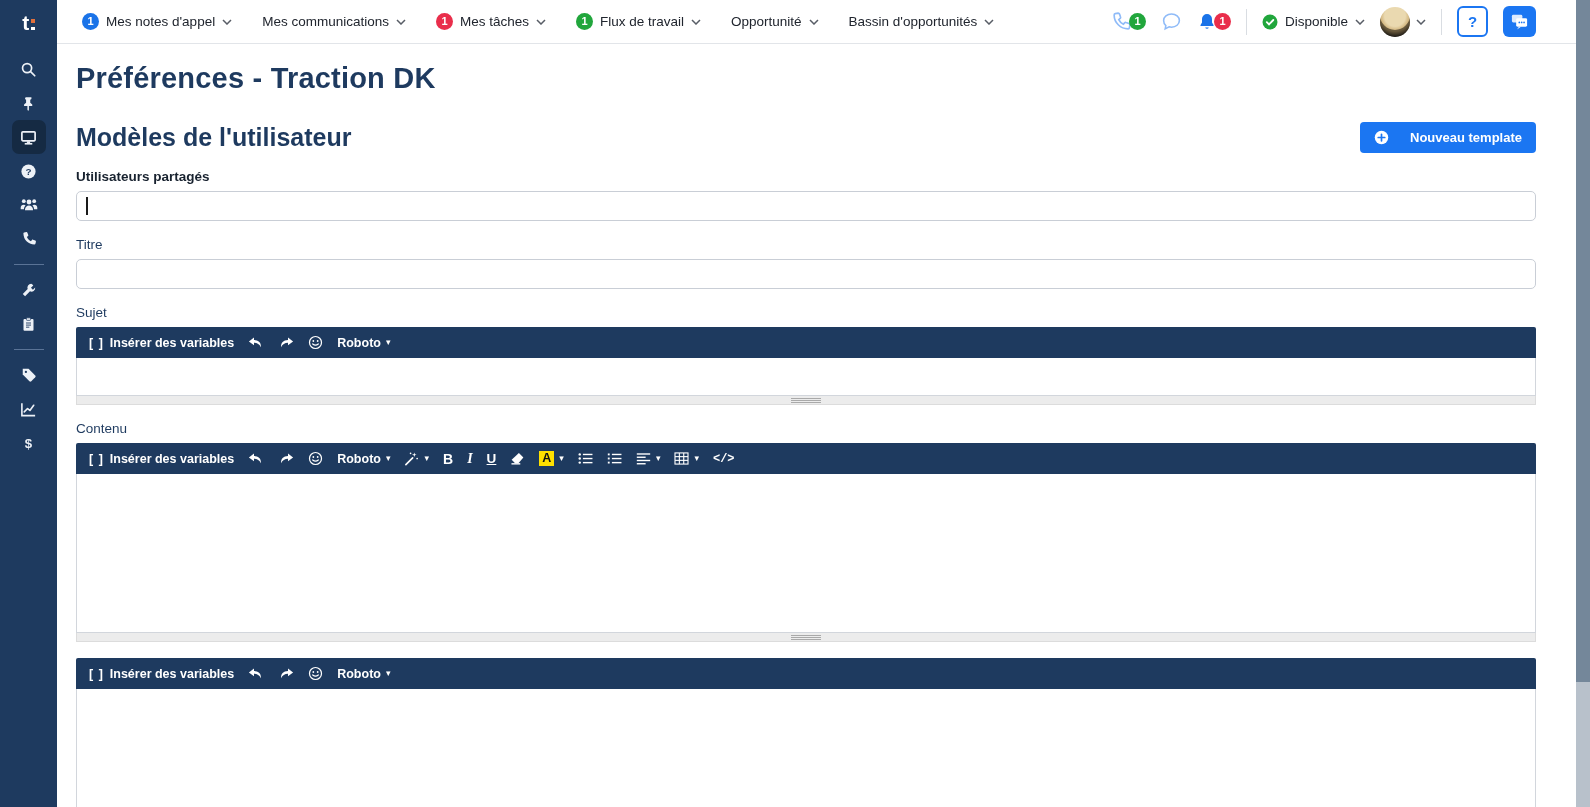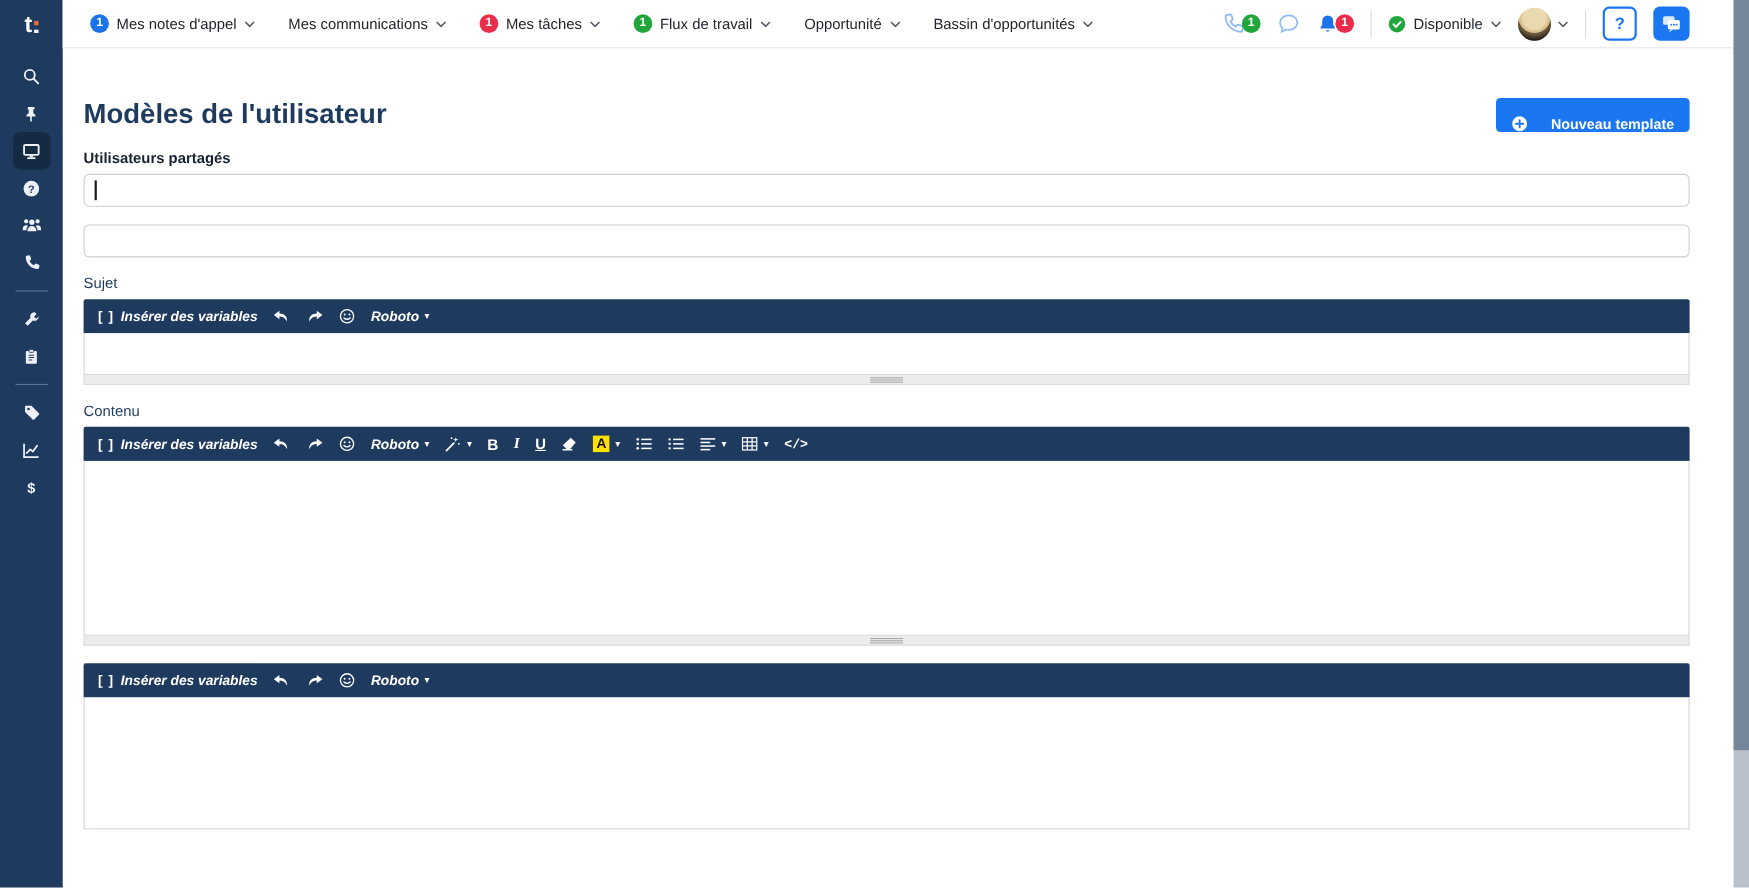--- a/index.html
+++ b/index.html
@@ -67,40 +67,40 @@
   
   .scrollbar{position:absolute;right:0;top:0;width:14px;height:807px;background:var(--scroll-track);z-index:50;}
   .scroll-thumb{width:100%;height:682px;background:var(--scroll-thumb);}
 
   
   .content{flex:1;padding:18px 54px 0 19px;overflow:hidden;}
   .page-title{font-size:29px;font-weight:bold;color:var(--navy);letter-spacing:.2px;}
   .section-row{margin-top:27px;display:flex;align-items:center;justify-content:space-between;}
   .section-title{font-size:25px;font-weight:bold;color:var(--navy);}
   .new-tpl-btn{height:31px;background:var(--accent-blue);color:#fff;border:none;border-radius:4px;
-    padding:0 14px;display:flex;align-items:flex-end;gap:21px;font-size:13px;font-weight:bold;
+    padding:0 14px;display:flex;align-items:center;gap:21px;font-size:13px;font-weight:bold;
     cursor:pointer;font-family:inherit;}
   .checkbox-row{margin-top:18px;display:flex;align-items:center;gap:9px;}
   .checkbox{width:15px;height:15px;border:1px solid #c6ccd4;border-radius:3px;background:#fff;cursor:pointer;}
   .checkbox-label{font-size:13.5px;color:var(--navy);}
 
   .field{margin-top:16px;}
   .lbl{font-size:13.5px;color:var(--navy);margin-bottom:7px;}
   .lbl-strong{font-weight:bold;color:#18222f;}
   .input-wrap{position:relative;}
   .text-input{width:100%;height:30px;border:1px solid #c9ced6;border-radius:5px;padding:0 9px;
     font-size:14px;font-family:inherit;outline:none;background:#fff;display:block;}
   .caret-bar{position:absolute;left:10px;top:6px;width:1.5px;height:18px;background:#1a1a1a;}
 
   .editor{width:100%;}
   .tb{height:31px;background:var(--navy);border-radius:2px 2px 0 0;display:flex;align-items:center;
     padding:0 6px;color:#fff;}
   .tb-btn{display:flex;align-items:center;gap:6px;padding:0 7px;height:100%;cursor:pointer;color:#fff;}
   .tb-icon{display:flex;align-items:center;justify-content:center;}
-  .tb-label{font-size:12.5px;font-weight:bold;white-space:nowrap;font-style:italic;}
+  .tb-label{font-size:12.5px;font-weight:bold;white-space:nowrap;}
   .tb-caret{font-size:9px;line-height:1;margin-left:-1px;}
   .tb-brk{font-size:12.5px;font-weight:bold;letter-spacing:1px;}
   .tb-B{font-size:14px;font-weight:bold;}
   .tb-I{font-size:14px;font-style:italic;font-family:"Liberation Serif","DejaVu Serif",serif;font-weight:bold;}
   .tb-U{font-size:13.5px;font-weight:bold;text-decoration:underline;}
   .tb-code{font-size:12px;font-weight:bold;font-family:"Liberation Mono","DejaVu Sans Mono",monospace;}
   .hlA{background:#ffe000;color:#111;font-size:12.5px;font-weight:bold;padding:0 3px;line-height:15px;display:inline-block;}
   .editor-body{border:1px solid #d2d6dc;border-top:none;background:#fff;font-size:14px;padding:6px 9px;}
   .h-subject{height:38px;}
   .h-content{height:159px;}
@@ -331,20 +331,21 @@
                 <circle cx="9.8" cy="11" r="0.9" fill="#1b76f2"></circle>
                 <circle cx="12.3" cy="11" r="0.9" fill="#1b76f2"></circle>
                 <circle cx="14.8" cy="11" r="0.9" fill="#1b76f2"></circle>
               </svg>
           </span>
         </button>
       </div>
     </header>
 
     <div class="content">
+      <h1 class="page-title">Préférences - Traction DK</h1>
 
       <div class="section-row">
         <h2 class="section-title">Modèles de l'utilisateur</h2>
         <button class="new-tpl-btn">
           <span style="display:flex;">
             <svg width="15" height="15" viewBox="0 0 16 16">
                 <circle cx="8" cy="8" r="7.2" fill="#fff"></circle>
                 <path d="M8 4.5v7M4.5 8h7" stroke="#1b76f2" stroke-width="1.8" stroke-linecap="round"></path>
               </svg>
           </span>
@@ -355,20 +356,21 @@
 
       <div class="field">
         <div class="lbl lbl-strong">Utilisateurs partagés</div>
         <div class="input-wrap">
           <input class="text-input" type="text" value="" style="">
           <div class="caret-bar"></div>
         </div>
       </div>
 
       <div class="field">
+        <div class="lbl">Titre</div>
         <input class="text-input" type="text" value="" style="">
       </div>
 
       <div class="field">
         <div class="lbl">Sujet</div>
         <div class="editor">
           <div class="tb">
               <span class="tb-btn">
                 <span class="tb-icon">
                   <span class="tb-brk">[ ]</span>

